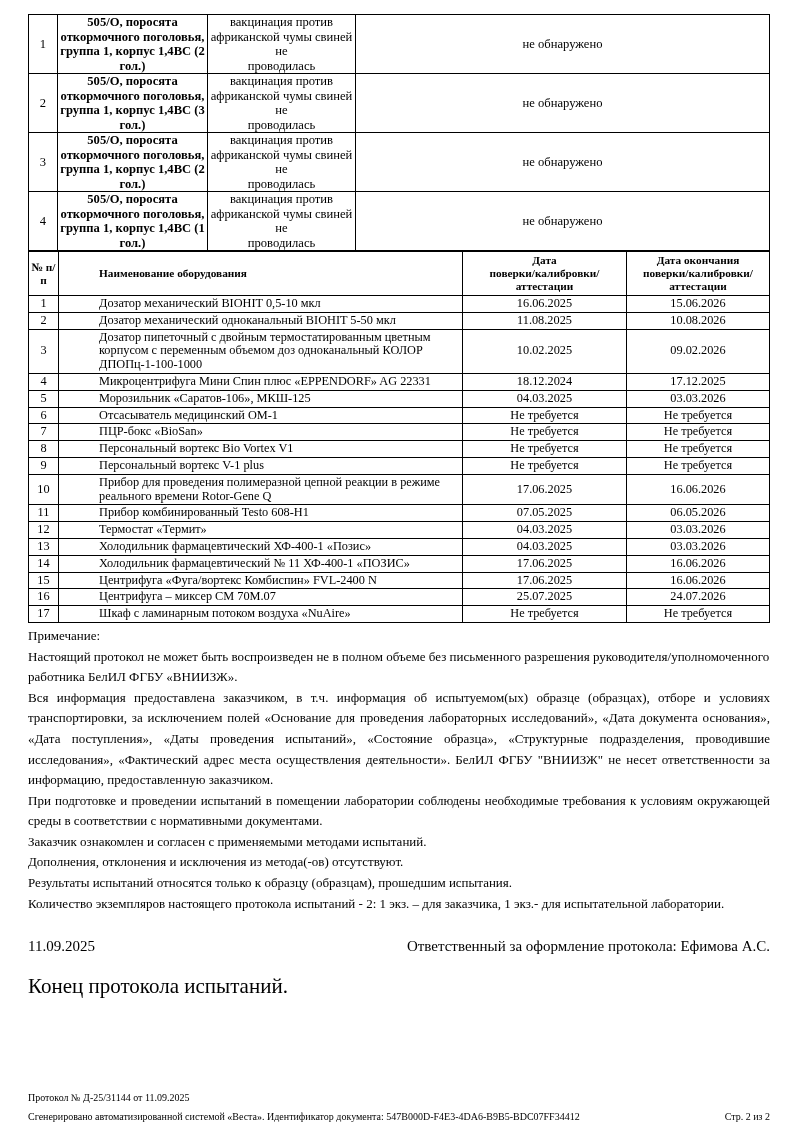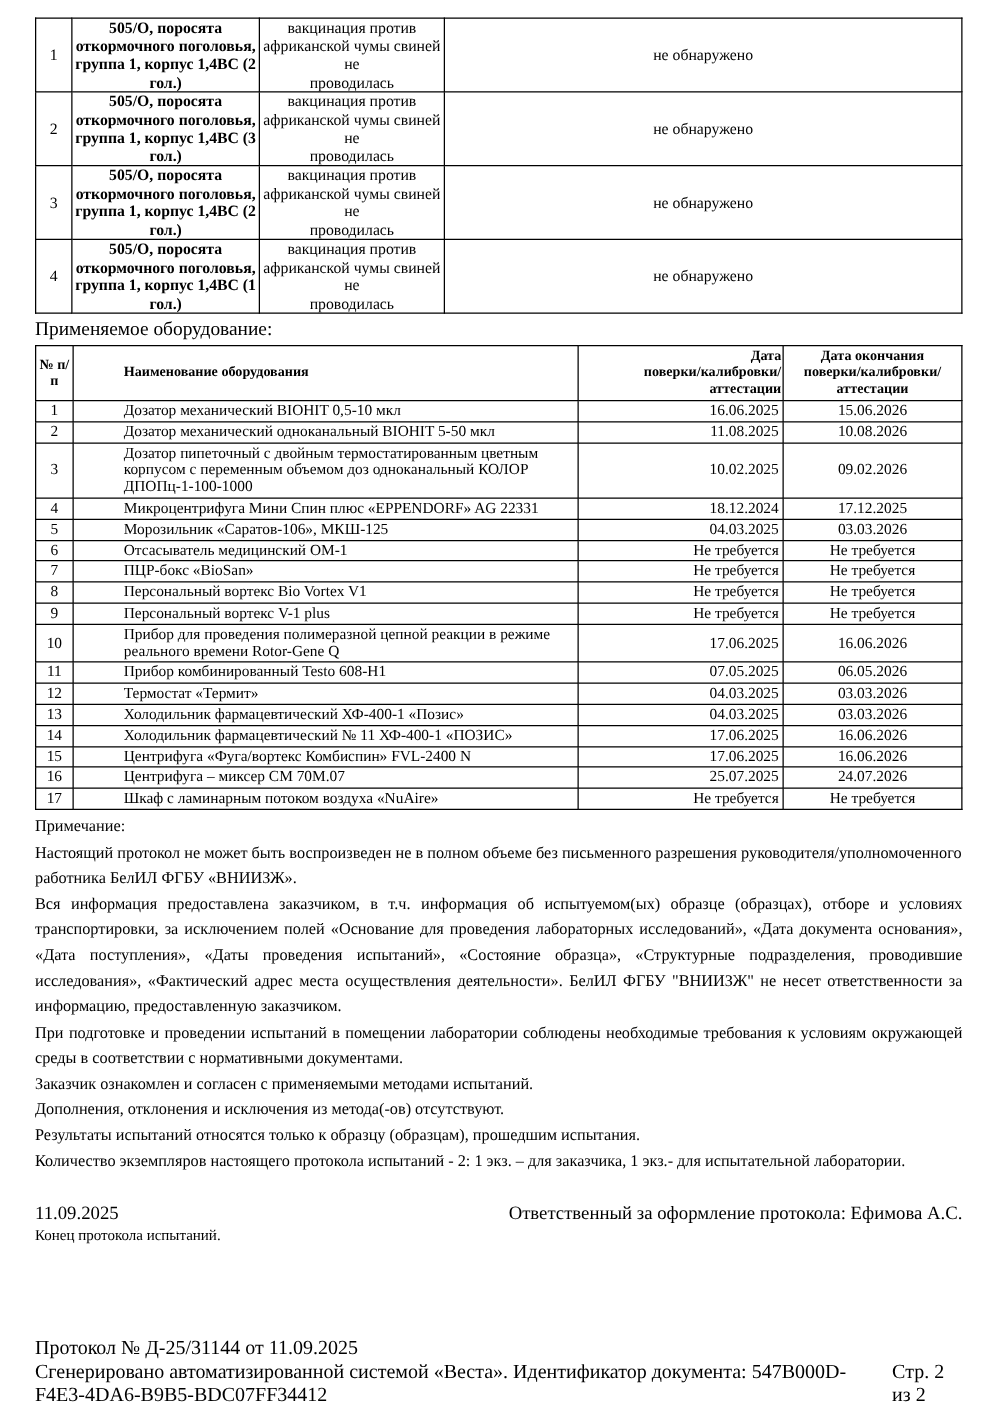--- a/index.html
+++ b/index.html
@@ -21,33 +21,33 @@
   .t1 .c-result { width:414px; }
   
   .eq-heading { font-size:15.5px; margin:4px 0 3px 0; }
   
   .t2 th, .t2 td { border:1px solid #000; }
   .t2 th { font-size:11.3px; font-weight:bold; text-align:center; vertical-align:middle;
            line-height:13px; padding:2px 1px; }
   .t2 td { font-size:12.3px; line-height:13.8px; padding:1px 3px; vertical-align:middle; }
   .t2 .e-num { width:30px; text-align:center; }
   .t2 .e-name { width:404px; text-align:left;padding-left:40px; }
-  .t2 .e-date { width:164px; text-align:right;margin-top:30px; }
+  .t2 .e-date { width:164px; text-align:center;margin-top:30px; }
   .t2 .e-dateend { width:143px; text-align:center;margin-left:20px; }
   
   .notes { margin-top:3px; font-size:13px; line-height:20.6px; }
   .notes p { margin:0; }
   .notes .just { text-align:justify; }
   
   .signoff { display:flex; justify-content:space-between; margin-top:24px; font-size:15px; }
-  .end-line { font-size:12px; margin-top:1px; }
+  .end-line { font-size:21px; margin-top:19px; }
   
   .footer { position:absolute; left:28px; right:30px; bottom:6px;
-            font-size:16px; line-height:19px; }
-  .footer-line2 { display:flex; justify-content:flex-start; }
+            font-size:10px; line-height:19px; }
+  .footer-line2 { display:flex; justify-content:space-between; }
 </style>
 </head>
 <body>
 
 <div class="page">
   <div class="content">
 
     <table class="t1">
       <tbody>
         <tr>
@@ -86,21 +86,20 @@
 откормочного поголовья,
 группа 1, корпус 1,4ВС (1 гол.)</td>
           <td class="c-vacc">вакцинация против
 африканской чумы свиней не
 проводилась</td>
           <td class="c-result">не обнаружено</td>
         </tr>
       </tbody>
     </table>
 
-    <div class="eq-heading">Применяемое оборудование:</div>
 
     <table class="t2">
       <thead>
         <tr>
           <th class="e-num">№ п/п</th>
           <th class="e-name">Наименование оборудования</th>
           <th class="e-date">
             <div>Дата</div>
             <div>поверки/калибровки/аттестации</div>
           </th>

